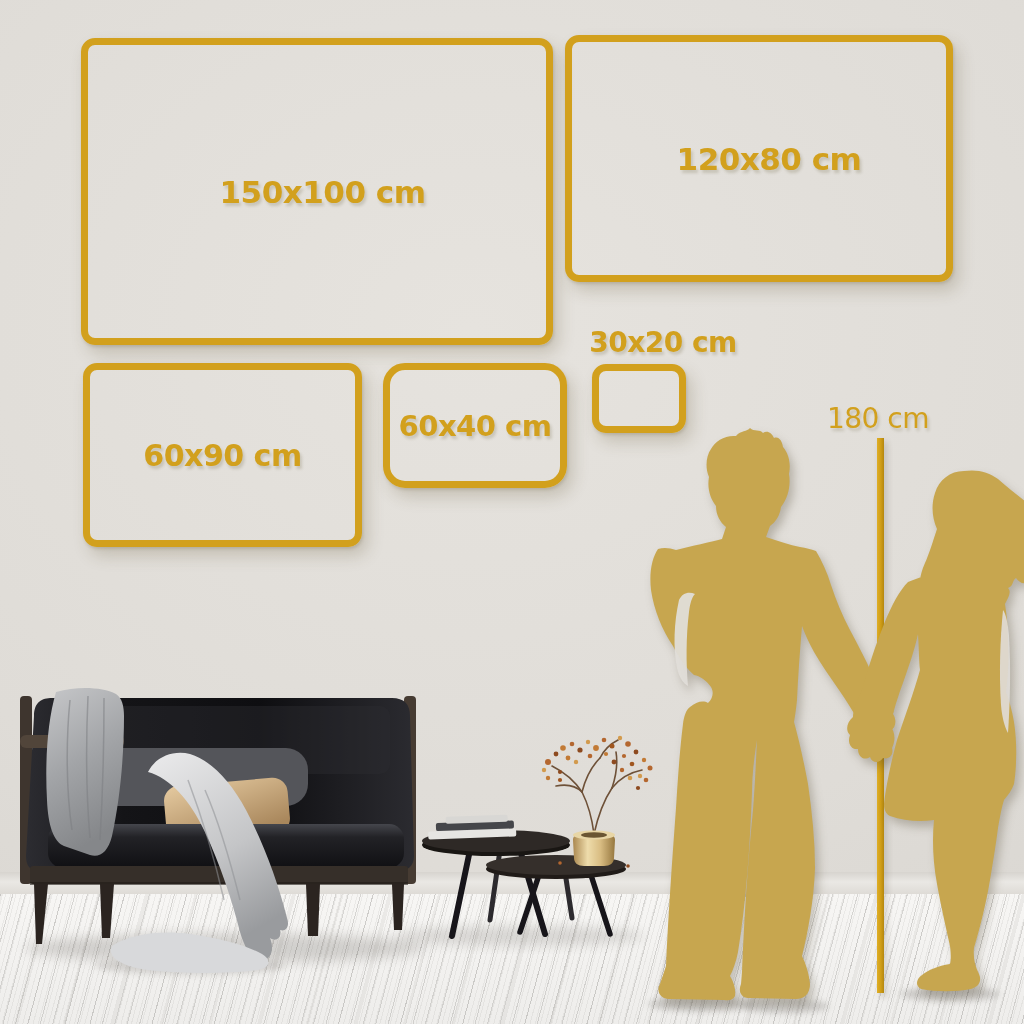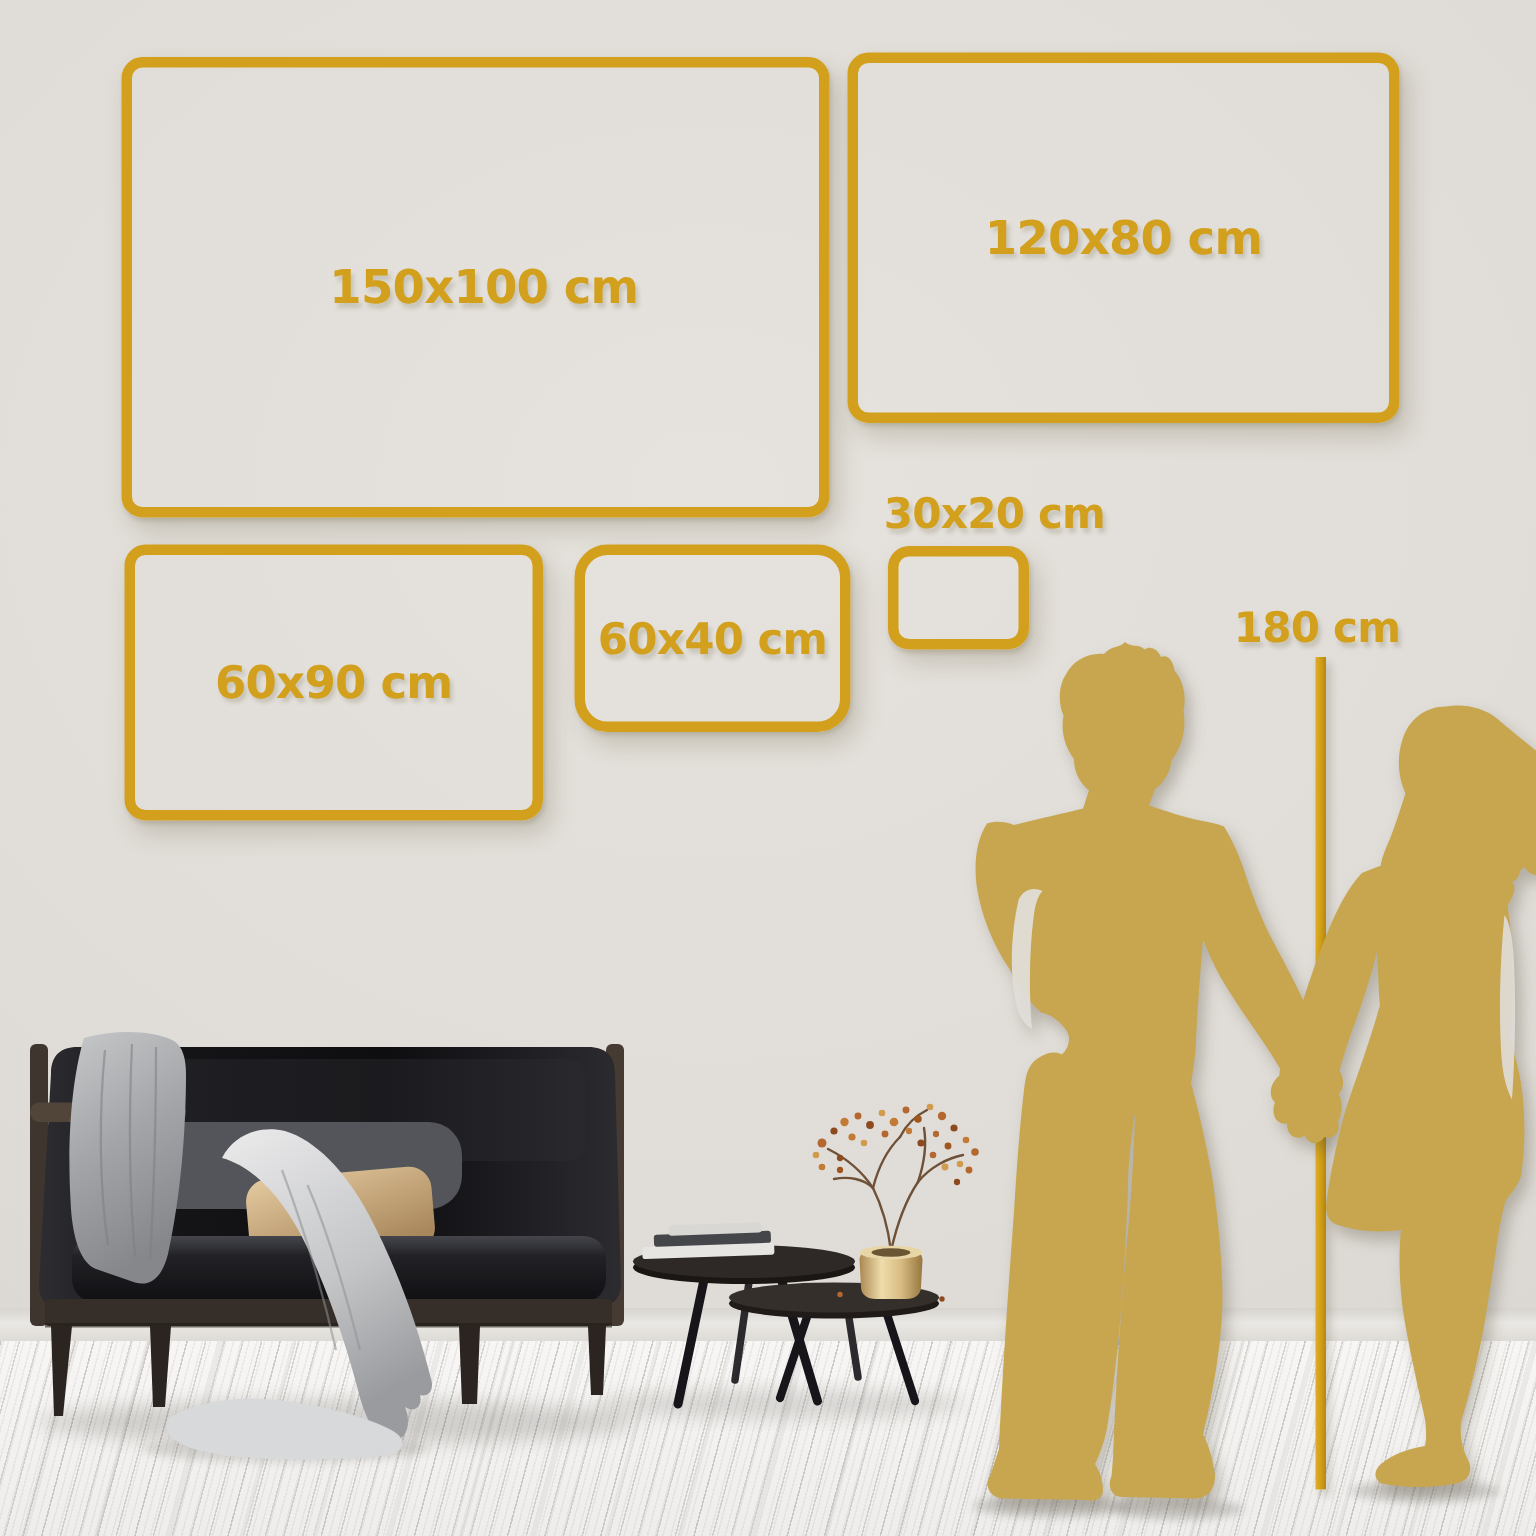--- a/index.html
+++ b/index.html
@@ -28,36 +28,36 @@
     border:7px solid var(--accent-gold,#d2a01d);
     border-radius:14px;
     box-shadow:6px 9px 16px rgba(96,84,44,.22), 1px 2px 3px rgba(96,84,44,.18);
     display:flex;align-items:center;justify-content:center;
   }
   .frame-label{
     color:var(--accent-gold,#d2a01d);font-weight:700;white-space:nowrap;
     text-shadow:2px 3px 3px rgba(90,78,40,.20);letter-spacing:-0.5px;
   }
   .f150{left:81px;top:38px;width:447px;height:293px;padding-left:11px;}
-  .f120{left:565px;top:35px;width:354px;height:233px;}
+  .f120{left:565px;top:35px;width:354px;height:233px;padding-left:20px;}
   .f90 {left:83px;top:363px;width:265px;height:170px;}
   .f40 {left:383px;top:363px;width:170px;height:111px;border-radius:22px;}
   .f30 {left:592px;top:364px;width:80px;height:55px;display:block;}
   .f150 .frame-label{font-size:31px;}
   .f120 .frame-label{font-size:31px;}
   .f90  .frame-label{font-size:30px;}
   .f40  .frame-label{font-size:29px;}
   .f30  .frame-label{
     position:absolute;bottom:calc(100% + 12px);left:50%;
     transform:translateX(calc(-50% + 24px));font-size:28px;margin-top:42px;
   }
   
   .height-label{
     position:absolute;left:815px;top:402px;width:126px;z-index:3;text-align:center;
-    color:var(--accent-gold,#d2a01d);font-size:28px;font-weight:700;letter-spacing:-0.5px;
+    color:var(--accent-gold,#d2a01d);font-size:28px;font-weight:400;letter-spacing:-0.5px;
     text-shadow:2px 3px 3px rgba(90,78,40,.20);
   }
   .height-line{
     position:absolute;left:877px;top:438px;width:7px;height:555px;z-index:3;
     background:linear-gradient(90deg,#dfae26,#cf9d16 55%,#b5870f);
     box-shadow:3px 4px 6px rgba(70,60,35,.20);
   }
   .room{position:absolute;inset:0;z-index:2;}
   .couple{position:absolute;inset:0;z-index:4;}
   .sil{fill:var(--silhouette-gold,#c7a64f);}

